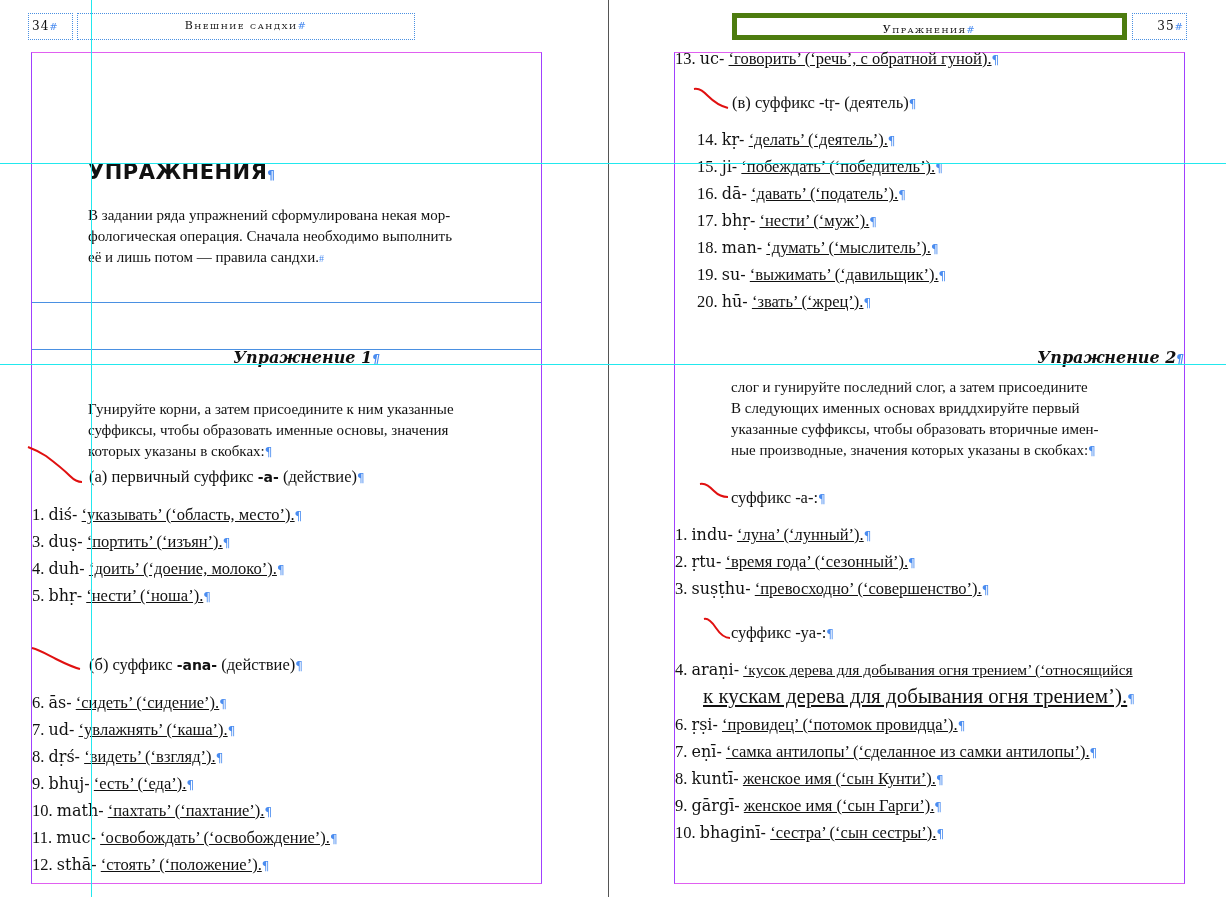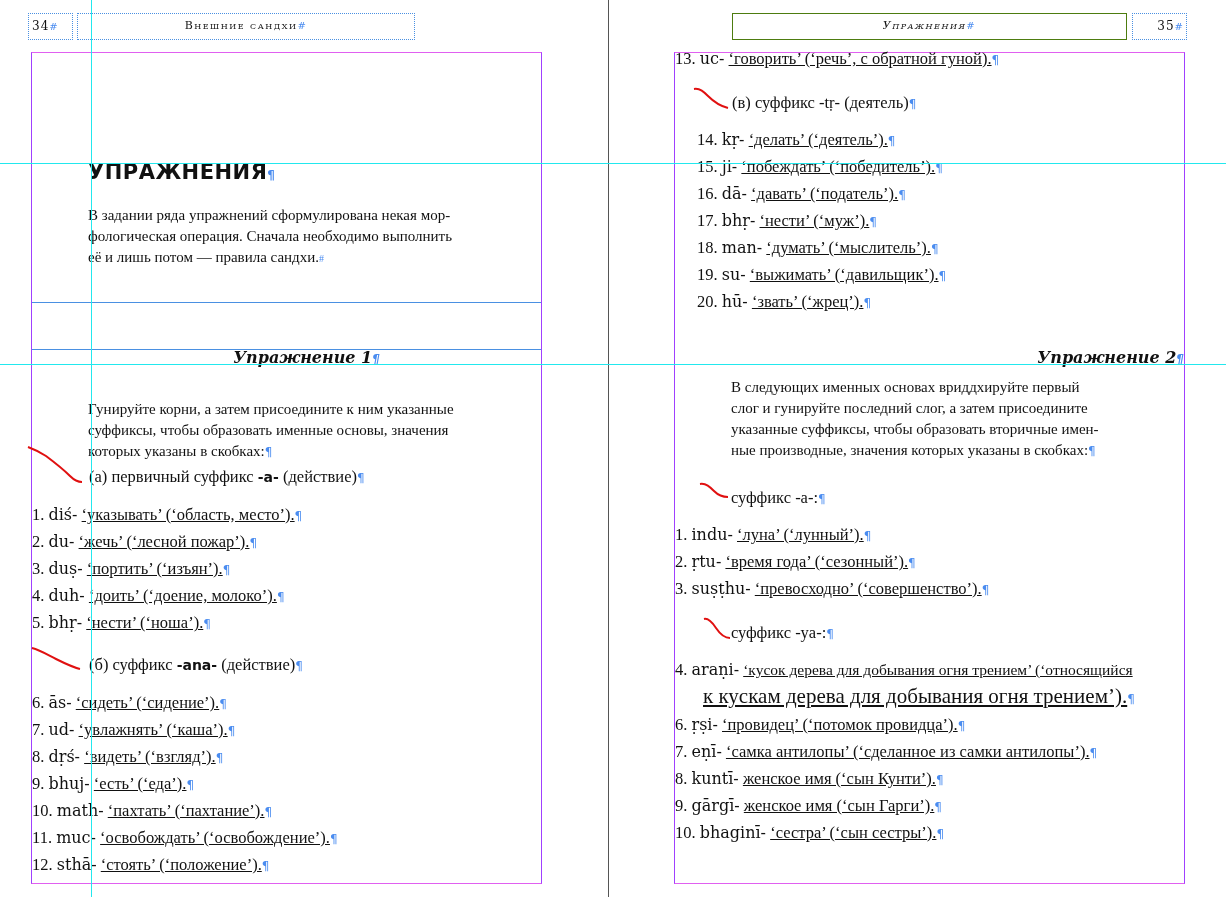--- a/index.html
+++ b/index.html
@@ -6,21 +6,21 @@
     body {
       width: 1226px; height: 897px; position: relative; overflow: hidden;
       background: #ffffff; font-family: "DejaVu Serif", serif; color: #111;
     }
     .abs { position: absolute; }
     .spine { left: 608px; top: 0; width: 1px; height: 897px; background: #555; }
     .frame { border: 1px solid #a040ff; border-top-color: #e060f0; border-bottom-color: #e060f0; }
     .guide-v { width: 1px; background: #22e8ee; top: 0; height: 897px; }
     .guide-h { height: 1px; background: #22e8ee; left: 0; width: 1226px; }
     .hdr-box { border: 1px dotted #4a90e2; box-sizing: border-box; }
-    .hdr-box.solid { border: 1px solid #4d7c0f; font-style: italic; }
+    .hdr-box.solid { border: 5px solid #4d7c0f; }
     .hdr-text { font-size: 11px; letter-spacing: 1.5px; font-variant: small-caps; text-align: center; line-height: 22px; }
     .pg-num { font-size: 12px; line-height: 22px; letter-spacing: 1px; }
     .mark { color: #4a8cf0; font-family: "DejaVu Sans", sans-serif; font-size: 12px; }
     .hash { color: #4a8cf0; font-size: 10px; }
     .h-rule { height: 1px; background: #4a90e2; }
     .title { font-family: "DejaVu Sans", sans-serif; font-weight: bold; font-size: 21px; letter-spacing: 0.5px; }
     .subhead { font-family: "DejaVu Serif", serif; font-weight: bold; font-style: italic; font-size: 16px; }
     .para { font-size: 15px; line-height: 21px; text-align: justify; font-family: "Liberation Serif", serif; }
     .item { font-family: "Liberation Serif", serif; font-size: 16.5px; line-height: 26px; white-space: nowrap; }
     .item .root { font-family: "DejaVu Serif", serif; font-size: 16px; }
@@ -85,21 +85,20 @@
 
 <svg class="red-mark" style="left:26px; top:444px;" width="60" height="42" viewBox="0 0 60 42">
   <path d="M2 3 C10 6,14 8,20 12 C28 18,36 24,44 32 C48 36,52 38,56 38" stroke="#e01010" stroke-width="2" fill="none"></path>
 </svg>
 <div class="abs sub-label" style="left:89px; top:467px;">
   <span>(а) первичный суффикс </span><b>-a-</b><span> (действие)</span><span class="mark">¶</span>
 </div>
 
 <div class="abs" style="left:32px; top:502px;">
   <div class="item"><span>1.</span> <span class="root">diś-</span> <span class="gloss">‘указывать’ (‘область, место’).</span><span class="mark">¶</span></div>
-  <div class="item"><span>2.</span> <span class="root">du-</span> <span class="gloss">‘жечь’ (‘лесной пожар’).</span><span class="mark">¶</span></div>
   <div class="item"><span>3.</span> <span class="root">duṣ-</span> <span class="gloss">‘портить’ (‘изъян’).</span><span class="mark">¶</span></div>
   <div class="item"><span>4.</span> <span class="root">duh-</span> <span class="gloss">‘доить’ (‘доение, молоко’).</span><span class="mark">¶</span></div>
   <div class="item"><span>5.</span> <span class="root">bhṛ-</span> <span class="gloss">‘нести’ (‘ноша’).</span><span class="mark">¶</span></div>
 </div>
 
 <svg class="red-mark" style="left:30px; top:645px;" width="54" height="28" viewBox="0 0 54 28">
   <path d="M2 3 C10 5,18 10,26 14 C34 18,42 22,50 24" stroke="#e01010" stroke-width="2" fill="none"></path>
 </svg>
 <div class="abs sub-label" style="left:89px; top:655px;">
   <span>(б) суффикс </span><b>-ana-</b><span> (действие)</span><span class="mark">¶</span>
@@ -134,22 +133,22 @@
   <div class="item"><span>18.</span> <span class="root">man-</span> <span class="gloss">‘думать’ (‘мыслитель’).</span><span class="mark">¶</span></div>
   <div class="item"><span>19.</span> <span class="root">su-</span> <span class="gloss">‘выжимать’ (‘давильщик’).</span><span class="mark">¶</span></div>
   <div class="item"><span>20.</span> <span class="root">hū-</span> <span class="gloss">‘звать’ (‘жрец’).</span><span class="mark">¶</span></div>
 </div>
 
 <div class="abs subhead" style="left:675px; top:348px; width:509px; text-align:right;">
   <span style="margin-left:40px;">Упражнение 2</span><span class="mark">¶</span>
 </div>
 
 <div class="abs para" style="left:731px; top:377px; width:453px;">
+  <div>слог и гунируйте последний слог, а затем присоедините</div>
   <div>В следующих именных основах вриддхируйте первый</div>
-  <div>слог и гунируйте последний слог, а затем присоедините</div>
   <div>указанные суффиксы, чтобы образовать вторичные имен-</div>
   <div><span>ные производные, значения которых указаны в скобках:</span><span class="mark">¶</span></div>
 </div>
 
 <svg class="red-mark" style="left:698px; top:481px;" width="34" height="20" viewBox="0 0 34 20">
   <path d="M2 3 C8 2,12 6,16 10 C20 14,24 16,30 16" stroke="#e01010" stroke-width="2" fill="none"></path>
 </svg>
 <div class="abs sub-label" style="left:731px; top:488px;">
   <span>суффикс </span><span>-a-</span><span>:</span><span class="mark">¶</span>
 </div>

